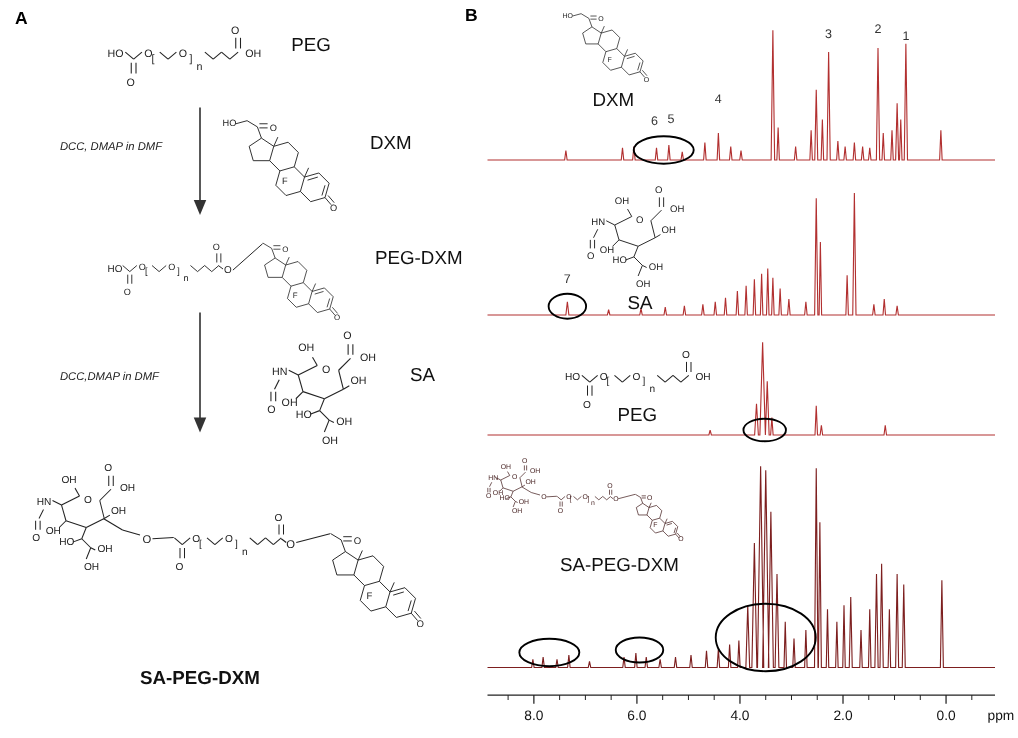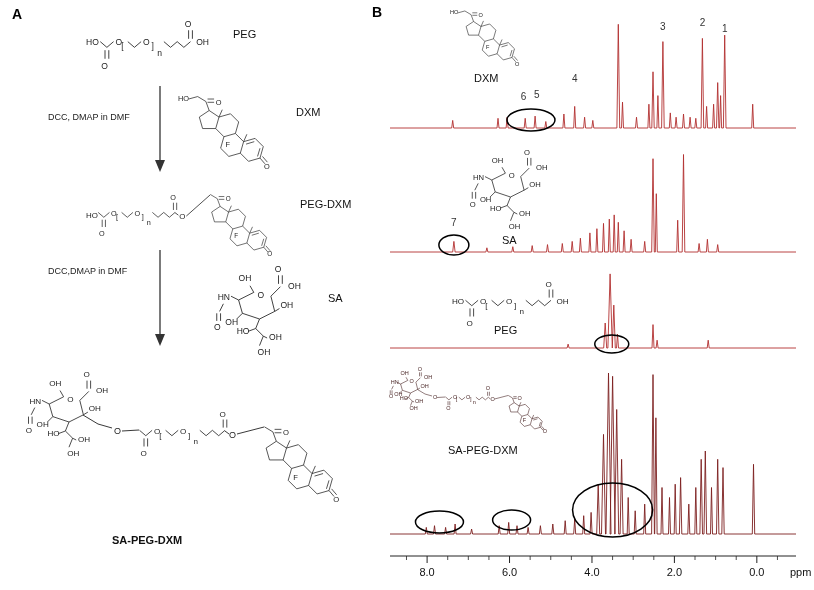--- a/index.html
+++ b/index.html
@@ -1,22 +1,22 @@
 <!DOCTYPE html>
 <html><head>
 <meta charset="utf-8">
 <style>
   html,body{margin:0;padding:0;background:#fff;}
   body{font-family:"Liberation Sans", sans-serif;}
   .fig{position:relative;width:814px;height:590px;background:#fff;overflow:hidden;}
   .abs{position:absolute;overflow:visible;}
   .panel-letter{position:absolute;font-weight:bold;font-size:14px;color:#000;}
-  .cmpd{position:absolute;font-size:11px;color:#111;white-space:nowrap;}
+  .cmpd{position:absolute;font-size:15px;color:#111;white-space:nowrap;}
   .bold{font-weight:bold;}
-  .reagent{position:absolute;font-size:9px;color:#222;width:106px;white-space:nowrap;}
+  .reagent{position:absolute;font-size:9px;color:#222;width:106px;white-space:nowrap;font-style:italic;}
   svg text{font-family:"Liberation Sans", sans-serif;}
 </style>
 </head>
 <body>
 
 <div class="fig">
 
   <div class="panel-letter" style="left:12px;top:6px">A</div>
   <div class="panel-letter" style="left:372px;top:4px">B</div>
 
@@ -147,21 +147,21 @@
       <text x="139.744" y="21.472" font-size="6.336" fill="#222">O</text>
       <text x="148.192" y="58.08000000000001" font-size="6.336" fill="#222">F</text>
       <text x="181.28" y="76.384" font-size="6.336" fill="#222">O</text>
     </svg>
   <div class="cmpd" style="left:300px;top:198px">PEG-DXM</div>
 
   <svg class="abs" style="left:150px;top:250px" width="20" height="96">
     <line x1="10" y1="0" x2="10" y2="85" stroke="#333" stroke-width="1.3"></line>
     <polygon points="5,84 15,84 10,96" fill="#333"></polygon>
   </svg>
-  <div class="reagent" style="left:48px;top:266px">DCC,DMAP in DMF</div>
+  <div class="reagent" style="left:48px;top:296px">DCC,DMAP in DMF</div>
 
   <svg class="abs" style="left:212px;top:262px" width="95" height="95">
       <line x1="26.599999999999998" y1="38" x2="41.8" y2="30.4" stroke="#222" stroke-width="0.855"></line>
       <line x1="58.9" y1="34.199999999999996" x2="62.699999999999996" y2="49.4" stroke="#222" stroke-width="0.855"></line>
       <line x1="62.699999999999996" y1="49.4" x2="47.5" y2="57" stroke="#222" stroke-width="0.855"></line>
       <line x1="47.5" y1="57" x2="30.4" y2="51.3" stroke="#222" stroke-width="0.855"></line>
       <line x1="30.4" y1="51.3" x2="26.599999999999998" y2="38" stroke="#222" stroke-width="0.855"></line>
       <line x1="58.9" y1="34.199999999999996" x2="68.39999999999999" y2="24.7" stroke="#222" stroke-width="0.855"></line>
       <line x1="66.5" y1="21.849999999999998" x2="66.5" y2="13.299999999999999" stroke="#222" stroke-width="0.855"></line>
       <line x1="70.3" y1="21.849999999999998" x2="70.3" y2="13.299999999999999" stroke="#222" stroke-width="0.855"></line>

